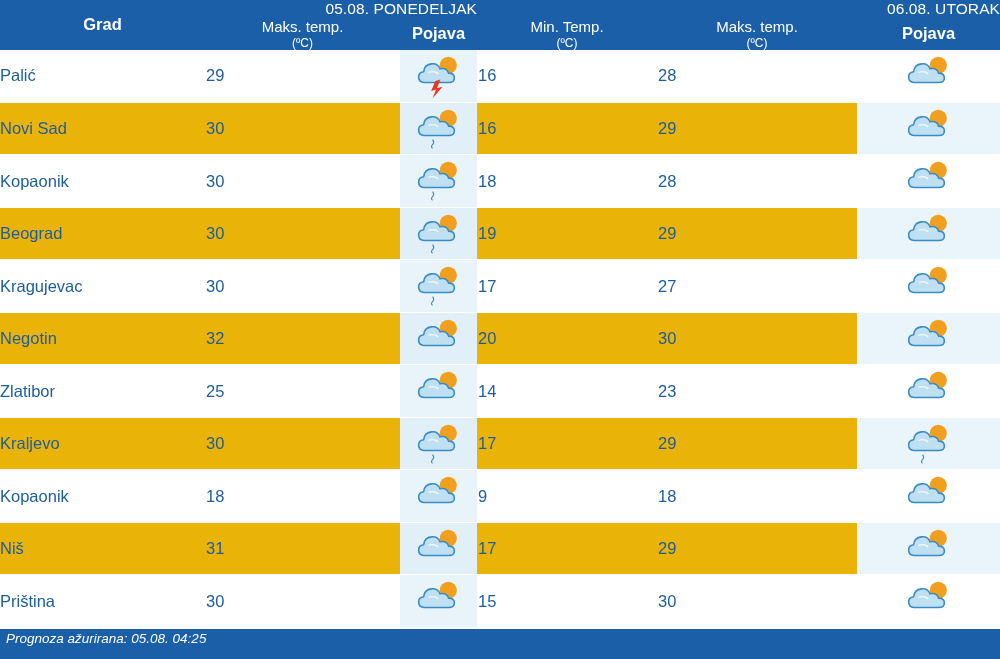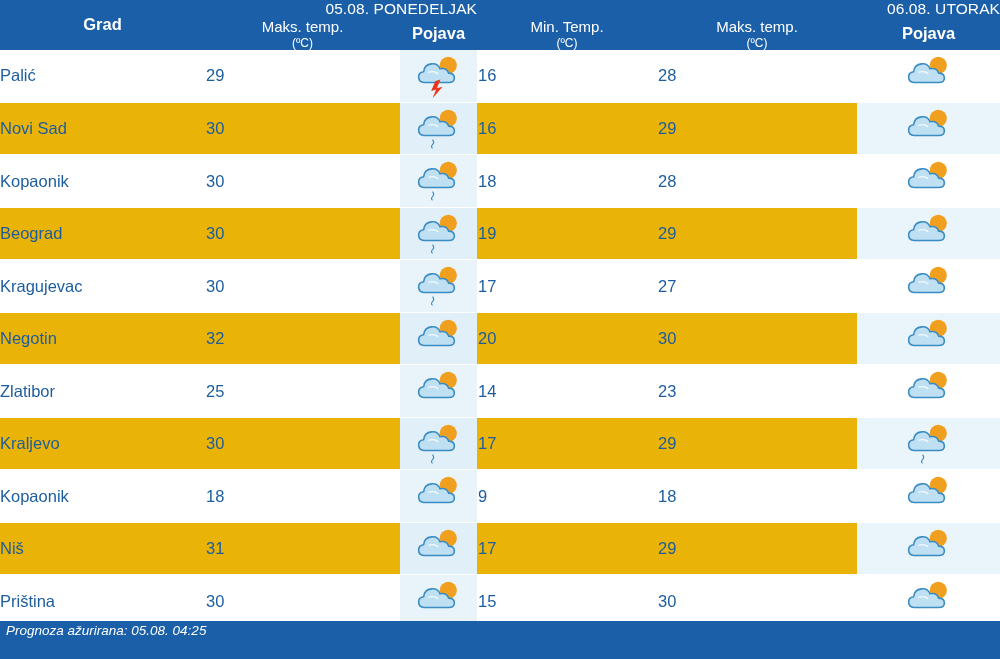--- a/index.html
+++ b/index.html
@@ -94,21 +94,21 @@
   tbody tr.alt td.icon2 { background: #eaf4fb; }
 
   
   tbody tr td { border-bottom: 1px solid #ffffff; }
 
   
   #footer {
     position: absolute;
     left: 0; bottom: 0;
     width: 1000px;
-    height: 38px;
+    height: 30px;
     background: #1a5fa8;
     color: #ffffff;
     font-size: 13.5px;
     font-style: italic;
     padding: 2px 0 0 6px;
     overflow: hidden;
   }
   svg.wx { display: block; margin: 0 auto; }
 </style>
 </head>

